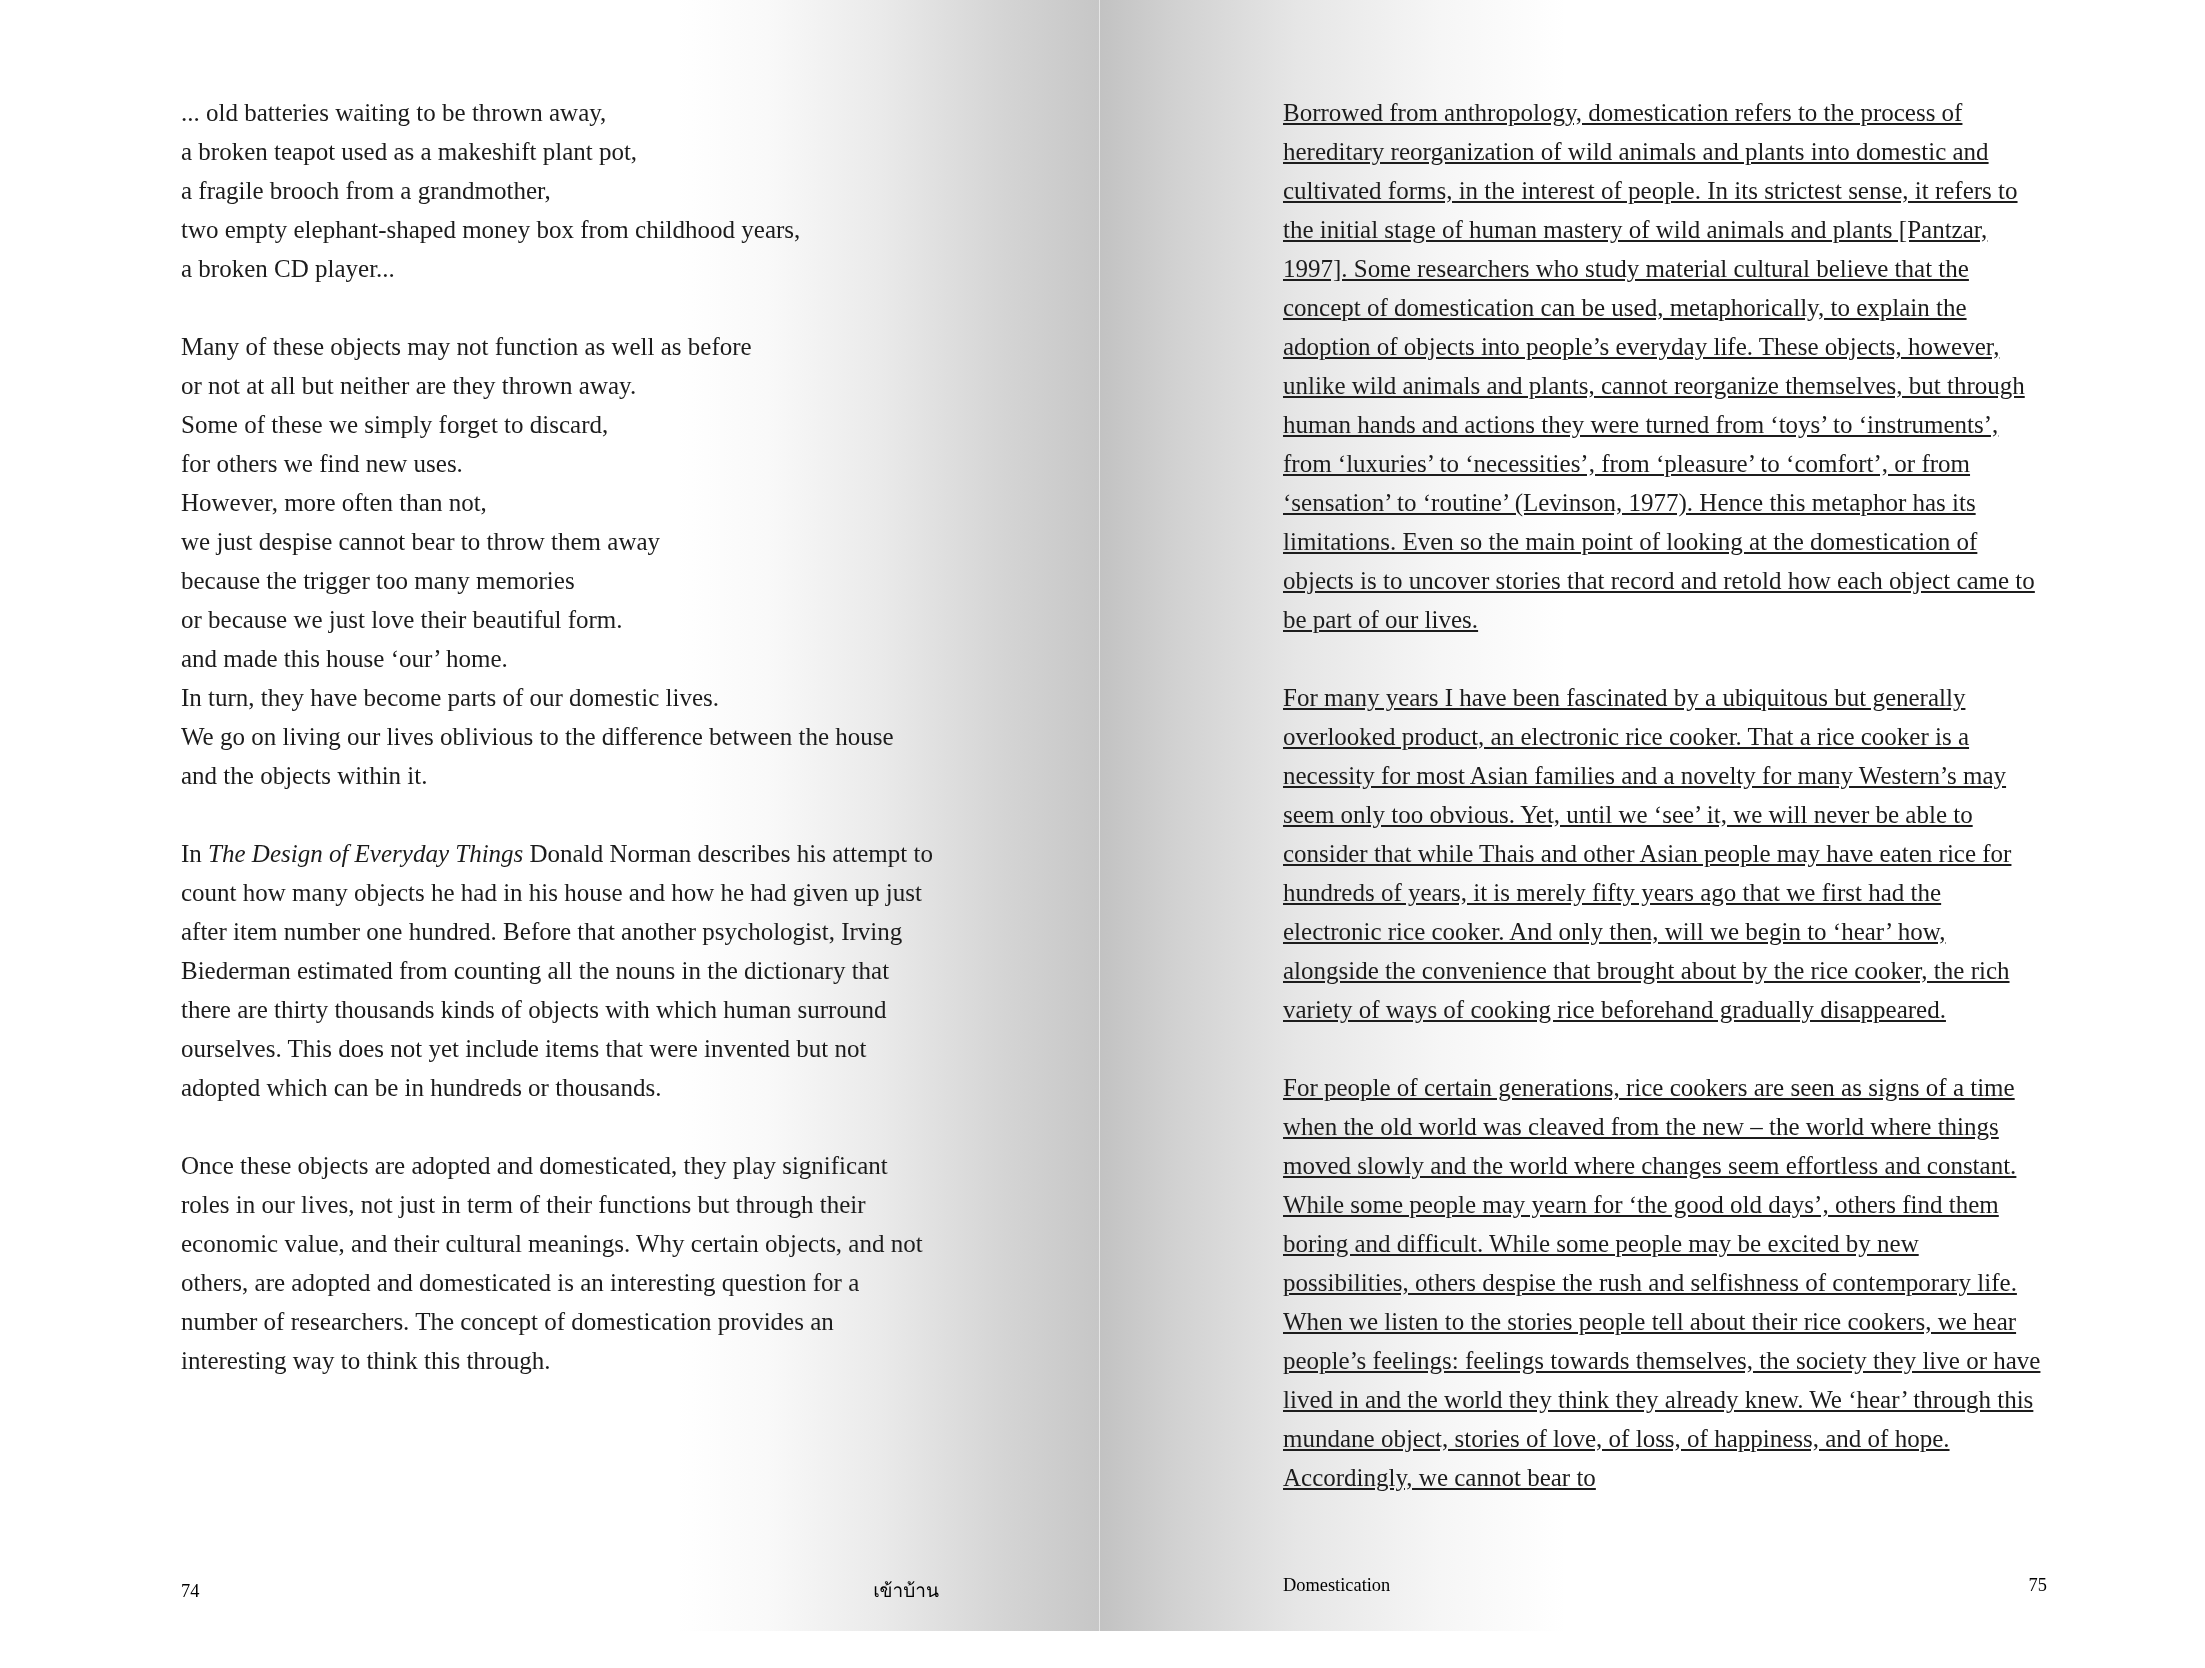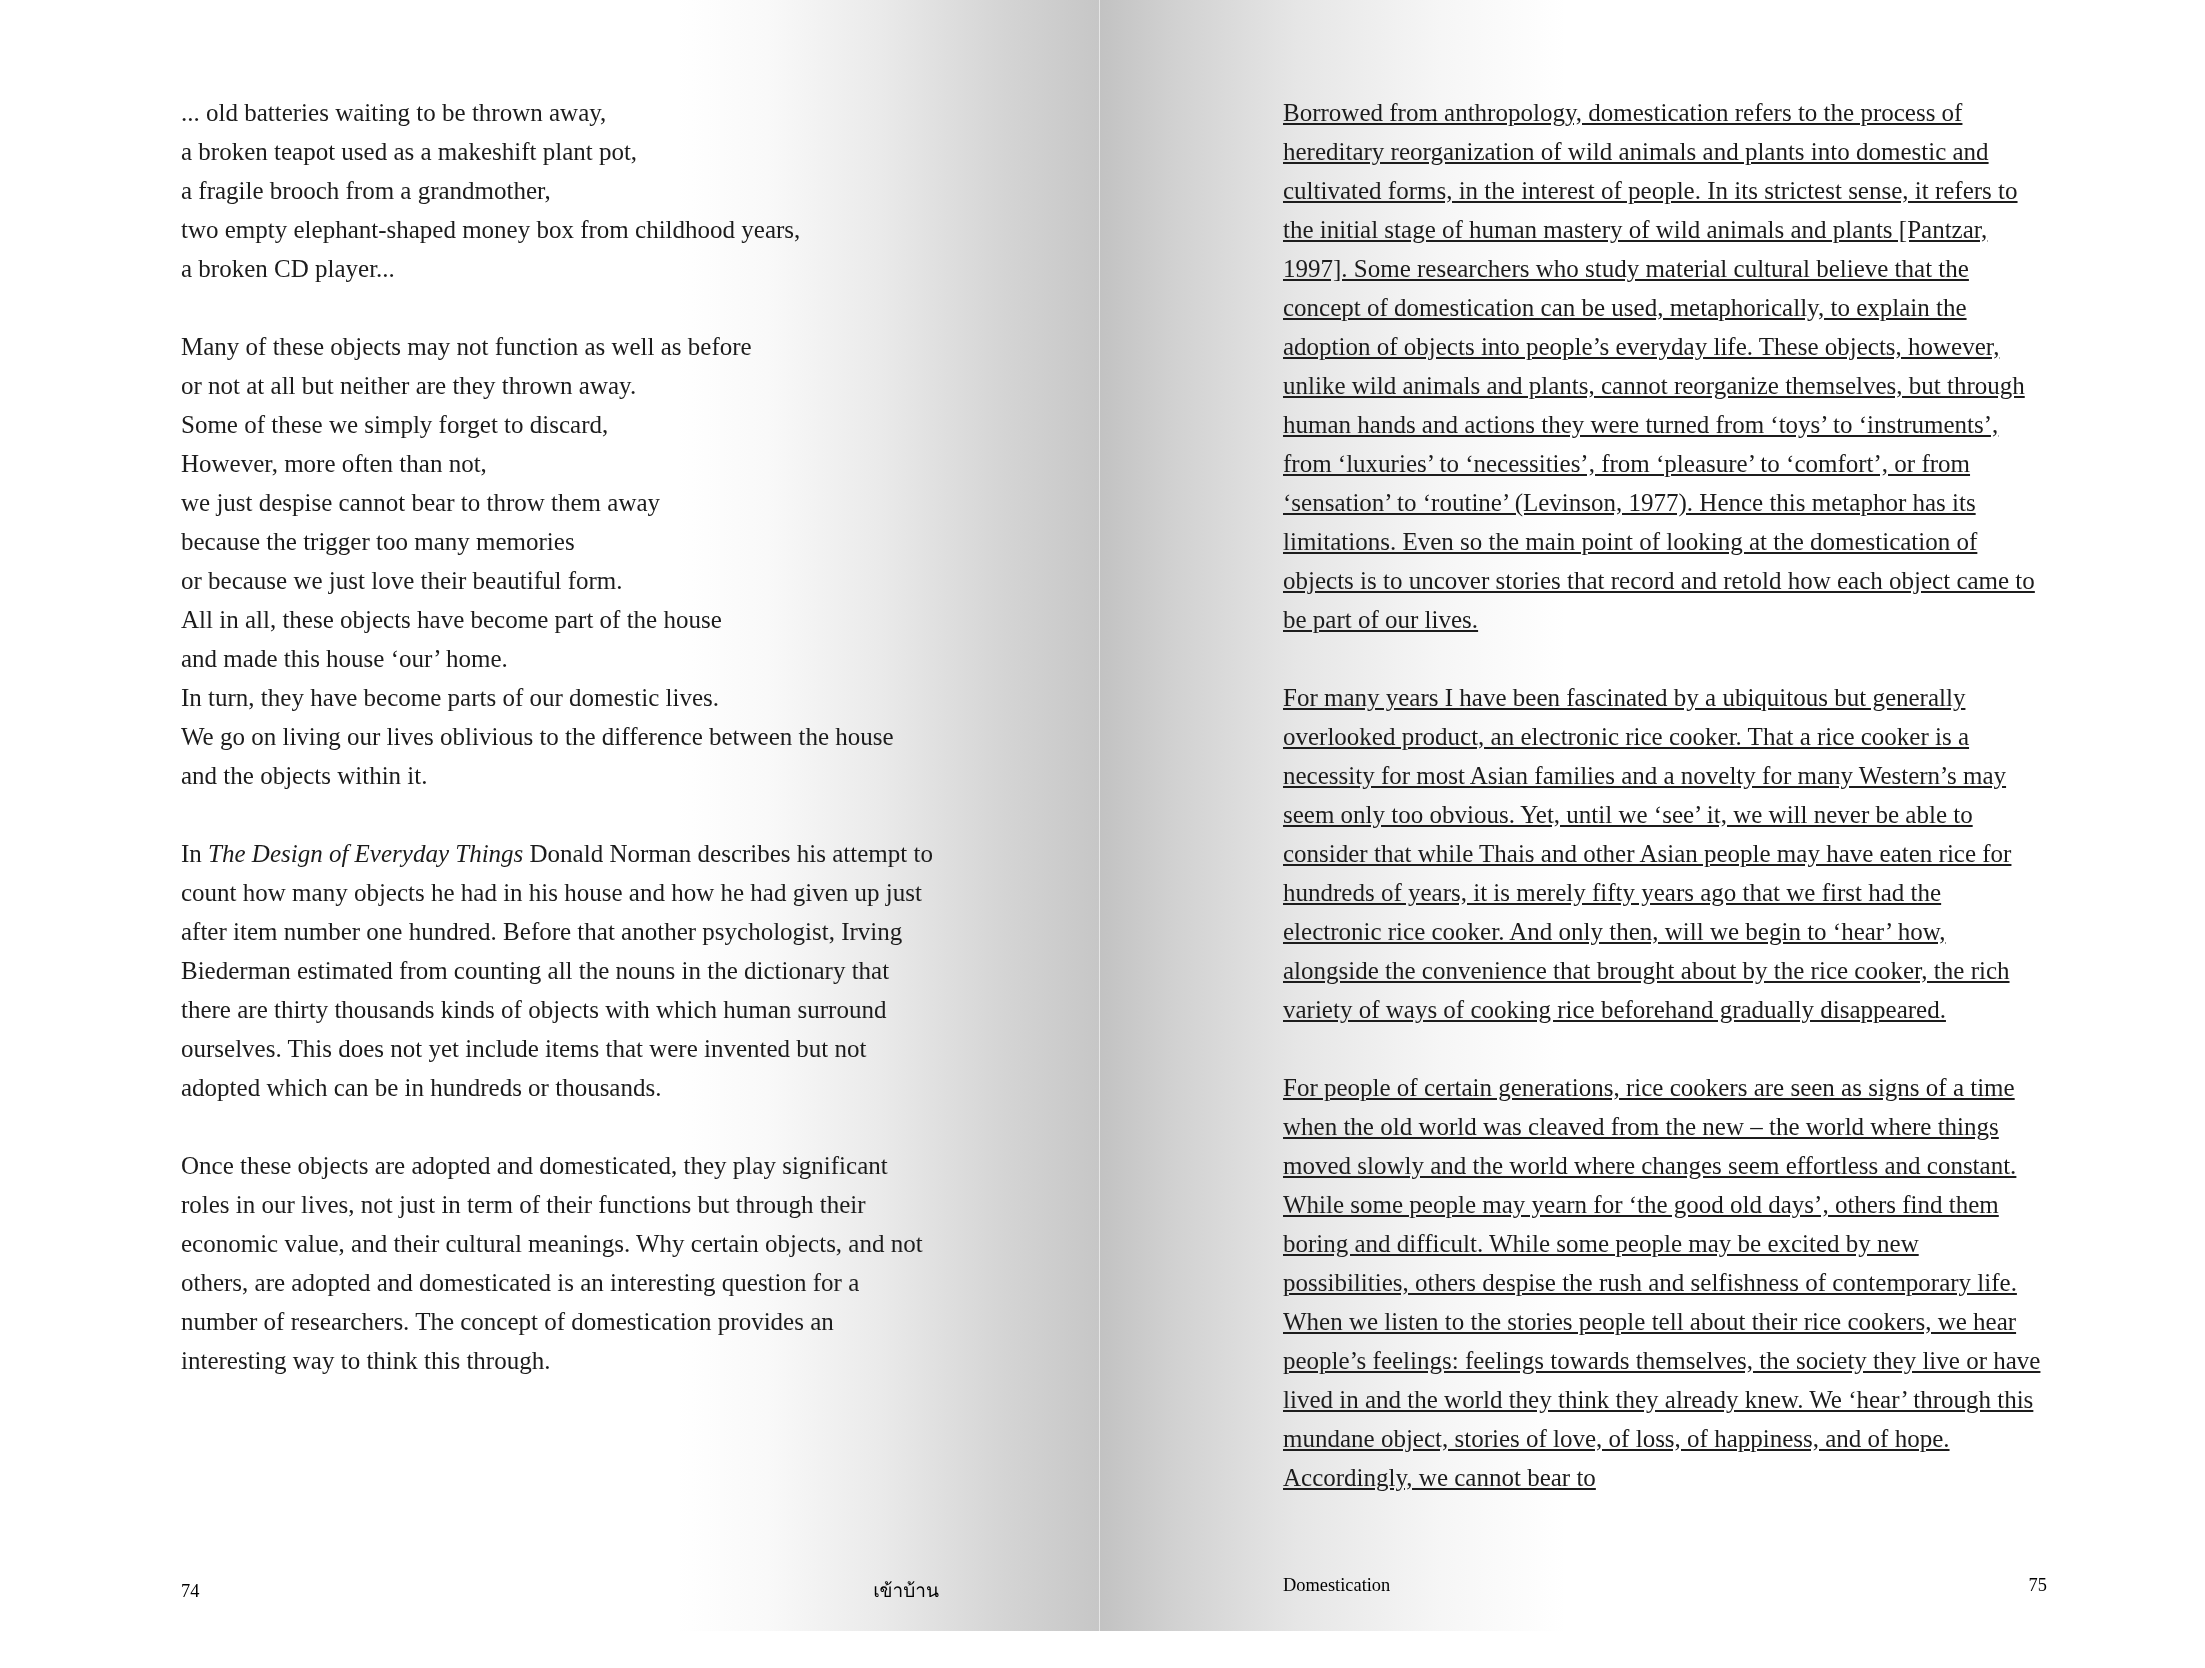--- a/index.html
+++ b/index.html
@@ -134,25 +134,25 @@
         <span class="vline">a broken teapot used as a makeshift plant pot,</span>
         <span class="vline">a fragile brooch from a grandmother,</span>
         <span class="vline">two empty elephant-shaped money box from childhood years,</span>
         <span class="vline">a broken CD player...</span>
       </div>
 
       <div class="para verse">
         <span class="vline">Many of these objects may not function as well as before</span>
         <span class="vline">or not at all but neither are they thrown away.</span>
         <span class="vline">Some of these we simply forget to discard,</span>
+        <span class="vline">for others we find new uses.</span>
         <span class="vline">However, more often than not,</span>
         <span class="vline">we just despise cannot bear to throw them away</span>
         <span class="vline">because the trigger too many memories</span>
         <span class="vline">or because we just love their beautiful form.</span>
-        <span class="vline">All in all, these objects have become part of the house</span>
         <span class="vline">and made this house ‘our’ home.</span>
         <span class="vline">In turn, they have become parts of our domestic lives.</span>
         <span class="vline">We go on living our lives oblivious to the difference between the house</span>
         <span class="vline">and the objects within it.</span>
       </div>
 
       <p class="para"><span>In </span><em class="ital">The Design of Everyday Things</em><span> Donald Norman describes his attempt to count how many objects he had in his house and how he had given up just after item number one hundred. Before that another psychologist, Irving Biederman estimated from counting all the nouns in the dictionary that there are thirty thousands kinds of objects with which human surround ourselves. This does not yet include items that were invented but not adopted which can be in hundreds or thousands.</span></p>
 
       <p class="para">Once these objects are adopted and domesticated, they play significant roles in our lives, not just in term of their functions but through their economic value, and their cultural meanings. Why certain objects, and not others, are adopted and domesticated is an interesting question for a number of researchers. The concept of domestication provides an interesting way to think this through.</p>
 

